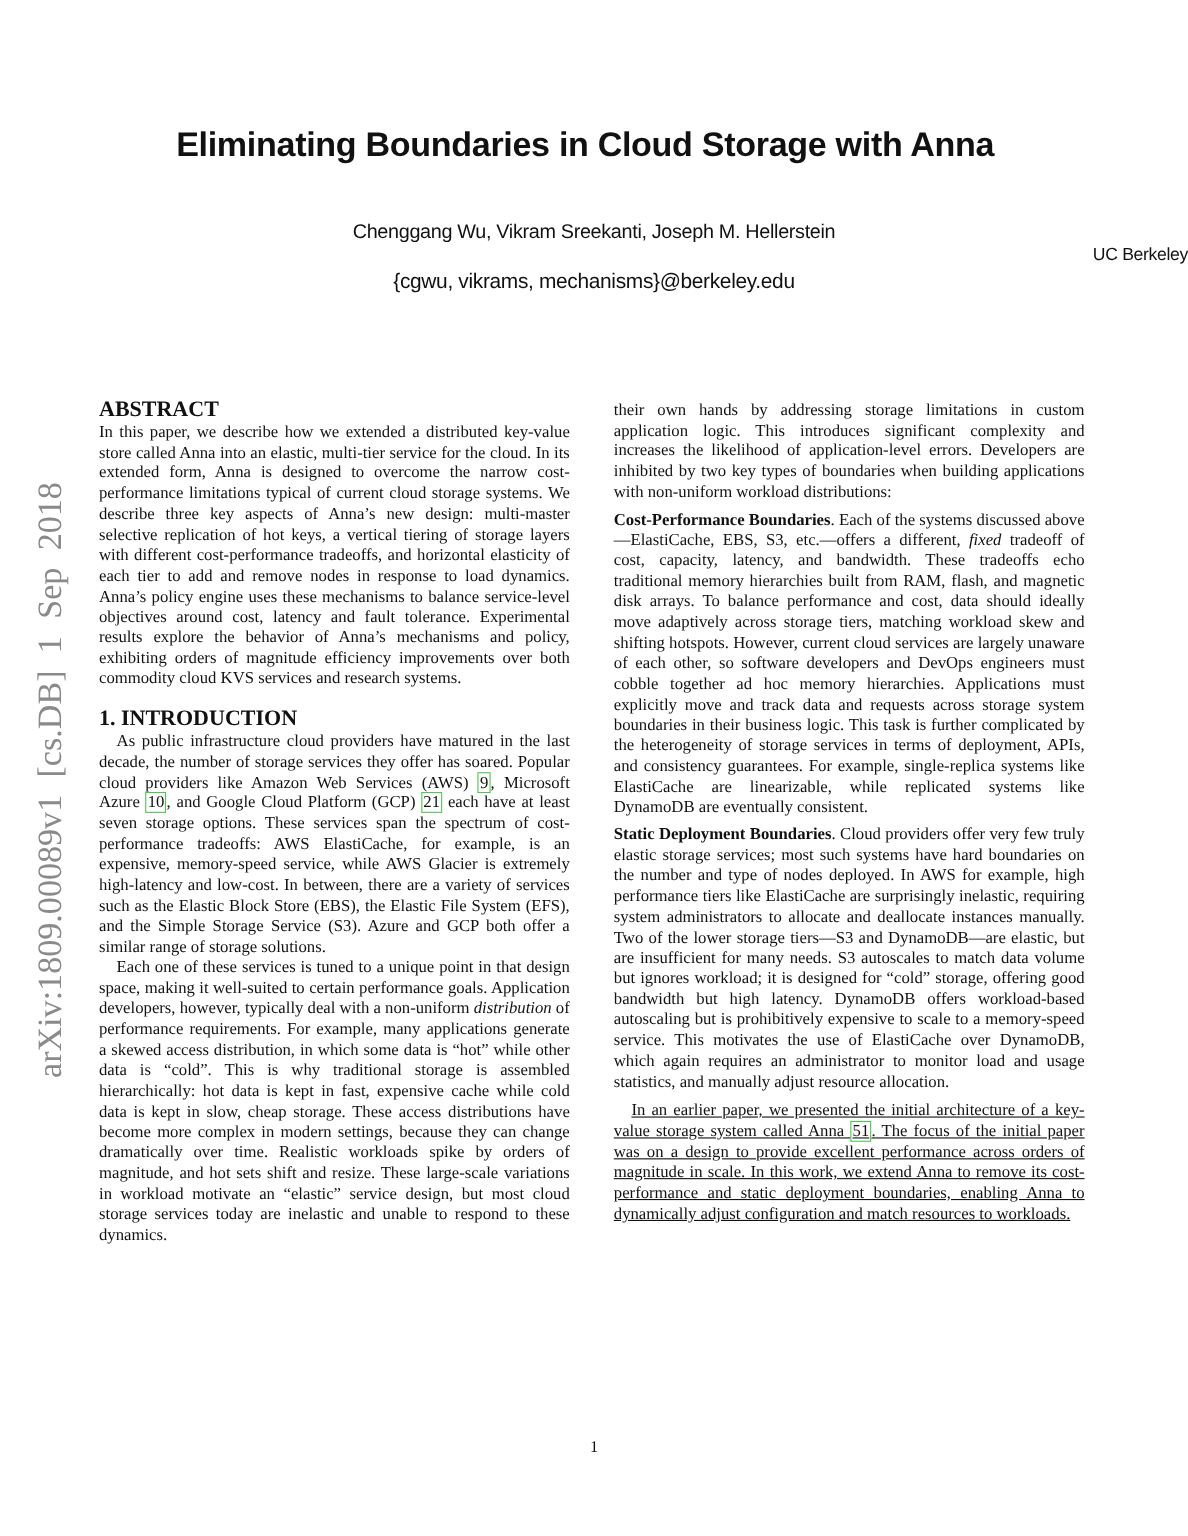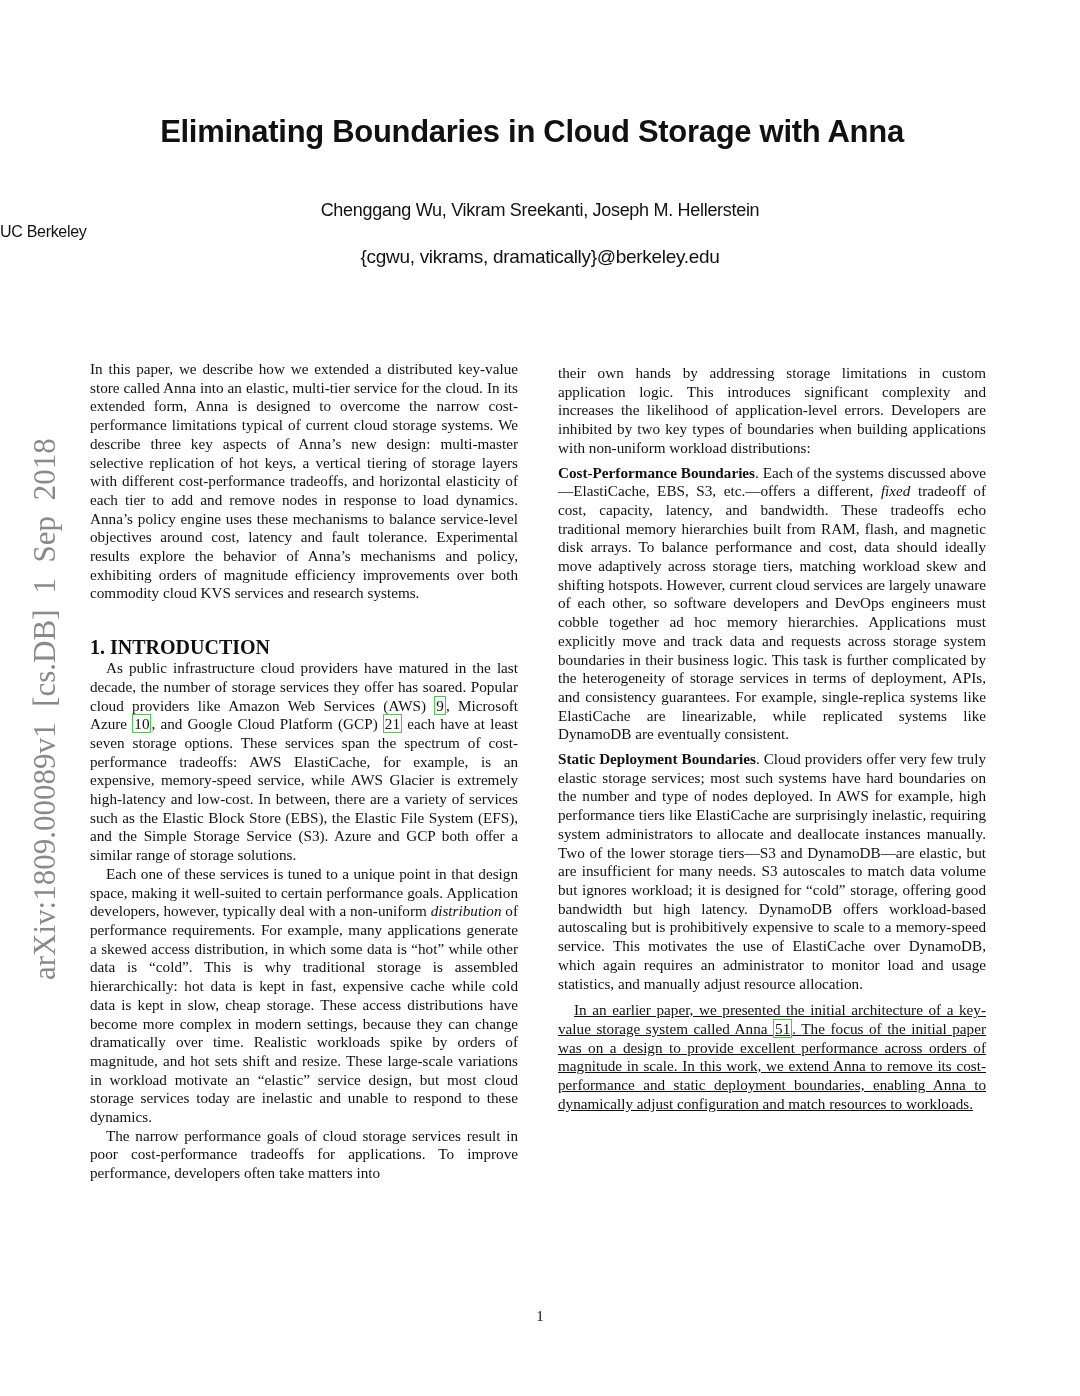--- a/index.html
+++ b/index.html
@@ -6,21 +6,21 @@
   body { width: 1080px; height: 1396px; position: relative; overflow: hidden; color: #111; }
   .title {
     position: absolute; left: 0; right: 16px; top: 114px; text-align: center;
     font-family: "Liberation Sans", sans-serif; font-weight: bold; font-size: 31px; letter-spacing: -0.3px;
   }
   .authors {
     position: absolute; left: 0; right: 0; top: 200px; text-align: center;
     font-family: "Liberation Sans", sans-serif; font-size: 18px; letter-spacing: -0.3px;
   }
   .affil {
-    position: absolute; left: 0; right: 0; top: 223px; text-align: left;
+    position: absolute; left: 0; right: 0; top: 223px; text-align: right;
     font-family: "Liberation Sans", sans-serif; font-size: 16px; letter-spacing: -0.3px;
   }
   .email {
     position: absolute; left: 0; right: 0; top: 246px; text-align: center;
     font-family: "Liberation Sans", sans-serif; font-size: 19px; letter-spacing: -0.3px;
   }
   .arxiv {
     position: absolute; left: 27px; top: 980px; transform-origin: 0 0; transform: rotate(-90deg);
     font-family: "Liberation Serif", serif; font-size: 31px; color: #8a8a8a; white-space: nowrap;
     word-spacing: 8px;
@@ -29,47 +29,47 @@
     position: absolute; top: 360px; width: 428px;
     font-family: "Liberation Serif", serif; font-size: 15.2px; line-height: 18.7px; text-align: justify;
   }
   .col.left { left: 90px; }
   .col.right { left: 558px; top: 364px; }
   .col p { margin: 0; }
   .indent { text-indent: 16px; }
   h2 {
     margin: 0; font-family: "Liberation Serif", serif; font-weight: bold; font-size: 20px; line-height: 24px;
   }
-  h2.intro { margin-top: 32px; }
+  h2.intro { margin-top: 14px; }
   .gap { margin-top: 6px !important; }
   .gap-lg { margin-top: 8px !important; text-decoration: underline; }
   .runin { font-weight: bold; }
   .cite { border: 1px solid #4cc94c; padding: 0 1px; }
   .pagenum {
     position: absolute; left: 0; right: 0; top: 1308px; text-align: center;
     font-family: "Liberation Serif", serif; font-size: 15px;
   }
 </style>
 </head>
 <body>
 
 <div class="title">Eliminating Boundaries in Cloud Storage with Anna</div>
 <div class="authors">Chenggang Wu, Vikram Sreekanti, Joseph M. Hellerstein</div>
 <div class="affil">UC Berkeley</div>
-<div class="email">{cgwu, vikrams, dramatically}@berkeley.edu</div>
+<div class="email">{cgwu, vikrams, mechanisms}@berkeley.edu</div>
 
 <div class="arxiv">arXiv:1809.00089v1  [cs.DB]  1 Sep 2018</div>
 
 <div class="col left">
+  <h2>ABSTRACT</h2>
   <p>In this paper, we describe how we extended a distributed key-value store called Anna into an elastic, multi-tier service for the cloud. In its extended form, Anna is designed to overcome the narrow cost-performance limitations typical of current cloud storage systems. We describe three key aspects of Anna’s new design: multi-master selective replication of hot keys, a vertical tiering of storage layers with different cost-performance tradeoffs, and horizontal elasticity of each tier to add and remove nodes in response to load dynamics. Anna’s policy engine uses these mechanisms to balance service-level objectives around cost, latency and fault tolerance. Experimental results explore the behavior of Anna’s mechanisms and policy, exhibiting orders of magnitude efficiency improvements over both commodity cloud KVS services and research systems.</p>
 
   <h2 class="intro">1.   INTRODUCTION</h2>
   <p class="indent"><span>As public infrastructure cloud providers have matured in the last decade, the number of storage services they offer has soared. Popular cloud providers like Amazon Web Services (AWS) </span><a class="cite">9</a><span>, Microsoft Azure </span><a class="cite">10</a><span>, and Google Cloud Platform (GCP) </span><a class="cite">21</a><span> each have at least seven storage options. These services span the spectrum of cost-performance tradeoffs: AWS ElastiCache, for example, is an expensive, memory-speed service, while AWS Glacier is extremely high-latency and low-cost. In between, there are a variety of services such as the Elastic Block Store (EBS), the Elastic File System (EFS), and the Simple Storage Service (S3).  Azure and GCP both offer a similar range of storage solutions.</span></p>
   <p class="indent"><span>Each one of these services is tuned to a unique point in that design space, making it well-suited to certain performance goals. Application developers, however, typically deal with a non-uniform </span><em>distribution</em><span> of performance requirements. For example, many applications generate a skewed access distribution, in which some data is “hot” while other data is “cold”. This is why traditional storage is assembled hierarchically: hot data is kept in fast, expensive cache while cold data is kept in slow, cheap storage. These access distributions have become more complex in modern settings, because they can change dramatically over time. Realistic workloads spike by orders of magnitude, and hot sets shift and resize. These large-scale variations in workload motivate an “elastic” service design, but most cloud storage services today are inelastic and unable to respond to these dynamics.</span></p>
-  <p class="indent" id="p3">The narrow performance goals of cloud storage services result in poor cost-performance tradeoffs for applications. To improve performance, developers often take matters into</p>
 </div>
 
 <div class="col right">
   <p id="p3cont">their own hands by addressing storage limitations in custom application logic. This introduces significant complexity and increases the likelihood of application-level errors. Developers are inhibited by two key types of boundaries when building applications with non-uniform workload distributions:</p>
   <p class="gap"><span class="runin">Cost-Performance Boundaries</span><span>. Each of the systems discussed above—ElastiCache, EBS, S3, etc.—offers a different, </span><em>fixed</em><span> tradeoff of cost, capacity, latency, and bandwidth. These tradeoffs echo traditional memory hierarchies built from RAM, flash, and magnetic disk arrays.  To balance performance and cost, data should ideally move adaptively across storage tiers, matching workload skew and shifting hotspots.  However, current cloud services are largely unaware of each other, so software developers and DevOps engineers must cobble together ad hoc memory hierarchies. Applications must explicitly move and track data and requests across storage system boundaries in their business logic.  This task is further complicated by the heterogeneity of storage services in terms of deployment, APIs, and consistency guarantees. For example, single-replica systems like ElastiCache are linearizable, while replicated systems like DynamoDB are eventually consistent.</span></p>
   <p class="gap"><span class="runin">Static Deployment Boundaries</span><span>.  Cloud providers offer very few truly elastic storage services; most such systems have hard boundaries on the number and type of nodes deployed.  In AWS for example, high performance tiers like ElastiCache are surprisingly inelastic, requiring system administrators to allocate and deallocate instances manually. Two of the lower storage tiers—S3 and DynamoDB—are elastic, but are insufficient for many needs.  S3 autoscales to match data volume but ignores workload; it is designed for “cold” storage, offering good bandwidth but high latency. DynamoDB offers workload-based autoscaling but is prohibitively expensive to scale to a memory-speed service. This motivates the use of ElastiCache over DynamoDB, which again requires an administrator to monitor load and usage statistics, and manually adjust resource allocation.</span></p>
   <p class="indent gap-lg"><span>In an earlier paper, we presented the initial architecture of a key-value storage system called Anna </span><a class="cite">51</a><span>.  The focus of the initial paper was on a design to provide excellent performance across orders of magnitude in scale. In this work, we extend Anna to remove its cost-performance and static deployment boundaries, enabling Anna to dynamically adjust configuration and match resources to workloads.</span></p>
 </div>
 
 <div class="pagenum">1</div>

